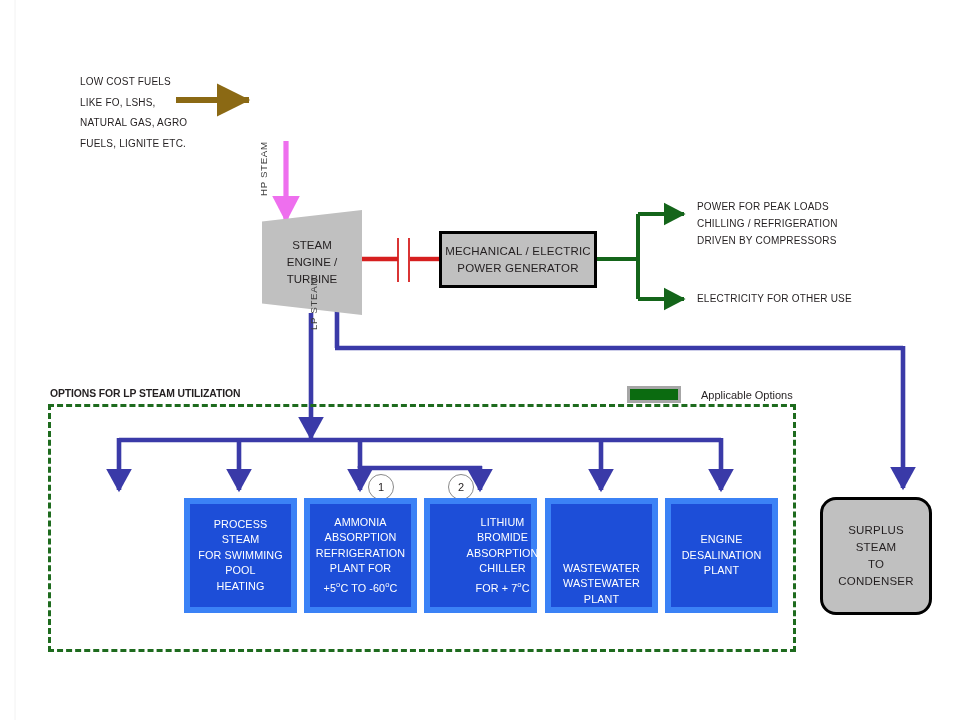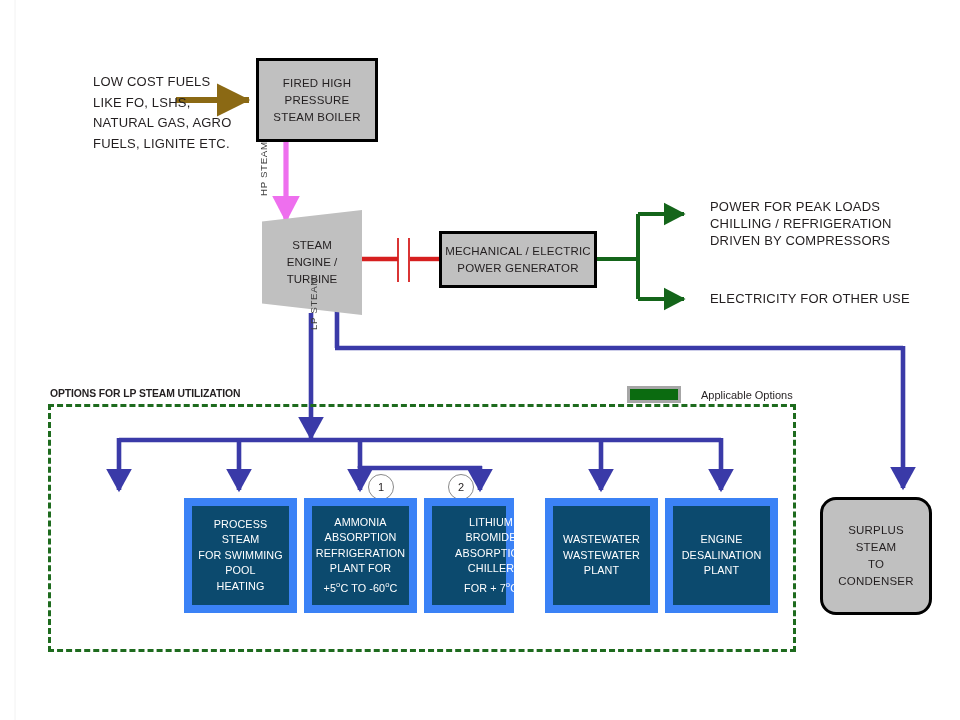--- a/index.html
+++ b/index.html
@@ -65,40 +65,39 @@
     align-items: center;
     justify-content: center;
     text-align: center;
     font-size: 11.5px;
     line-height: 17px;
     color: #231f20;
   }
 
   
   .green-box {
-    background: #0c4a6e;
-    border: 8px solid #3b82f6;
+    background: #1d4ed8;
+    border: 6px solid #3b82f6;
     color: #ffffff;
     font-size: 10.8px;
     line-height: 15.5px;
     letter-spacing: .1px;
   }
   .green-box .inner {
     padding: 0 3px;
   }
 
   
   .text-block {
     position: absolute;
     color: #231f20;
-    font-size: 13px;
+    font-size: 10px;
     line-height: 20.5px;
     letter-spacing: .2px;
     white-space: pre-line;
-    margin-left: 13px;
   }
 
   
   .rot-label {
     position: absolute;
     color: #3f3f3f;
     font-size: 9.8px;
     letter-spacing: .6px;
     transform-origin: left top;
     transform: rotate(-90deg);
@@ -244,25 +243,20 @@
 
       <line x1="721" y1="438" x2="721" y2="490" stroke="#3A3AA8" stroke-width="4.6" marker-end="url(#ah-blue)"></line>
     </g>
   </svg>
 
   <div class="text-block" style="left:80px; top:72px; width:180px;">LOW COST  FUELS
 LIKE FO, LSHS,
 NATURAL  GAS, AGRO
 FUELS, LIGNITE  ETC.</div>
 
-  <div class="node gray-box" style="left:256px; top:58px; width:122px; height:84px;">
-    <span style="white-space:pre-line;">FIRED HIGH
-PRESSURE
-STEAM  BOILER</span>
-  </div>
 
   <div class="rot-label" style="left:258px; top:196px;">HP STEAM</div>
 
   <div id="turbine-shape"></div>
   <div id="turbine-label">
     <span style="white-space:pre-line;">STEAM
 ENGINE /
 TURBINE</span>
   </div>
 
@@ -309,33 +303,33 @@
       <div>AMMONIA</div>
       <div>ABSORPTION</div>
       <div>REFRIGERATION</div>
       <div>PLANT FOR</div>
       <div>
         <span>+5</span><span class="sup">o</span><span>C TO -60</span><span class="sup">o</span><span>C</span>
       </div>
     </div>
   </div>
 
-  <div class="node green-box" style="left:424px; top:498px; width:90px; height:115px;padding-left:44px;">
+  <div class="node green-box" style="left:424px; top:498px; width:113px; height:115px;padding-left:44px;">
     <div class="inner">
       <div>LITHIUM</div>
       <div>BROMIDE</div>
       <div>ABSORPTION</div>
       <div>CHILLER</div>
       <div>
         <span>FOR + 7</span><span class="sup">o</span><span>C</span>
       </div>
     </div>
   </div>
 
-  <div class="node green-box" style="left:545px; top:498px; width:113px; height:115px;">
+  <div class="node green-box" style="left:545px; top:498px; width:113px; height:115px;align-items:flex-end;">
     <div class="inner">
       <div>WASTEWATER</div>
       <div>WASTEWATER</div>
       <div>PLANT</div>
     </div>
   </div>
 
   <div class="node green-box" style="left:665px; top:498px; width:113px; height:115px;">
     <div class="inner">
       <div>ENGINE</div>

